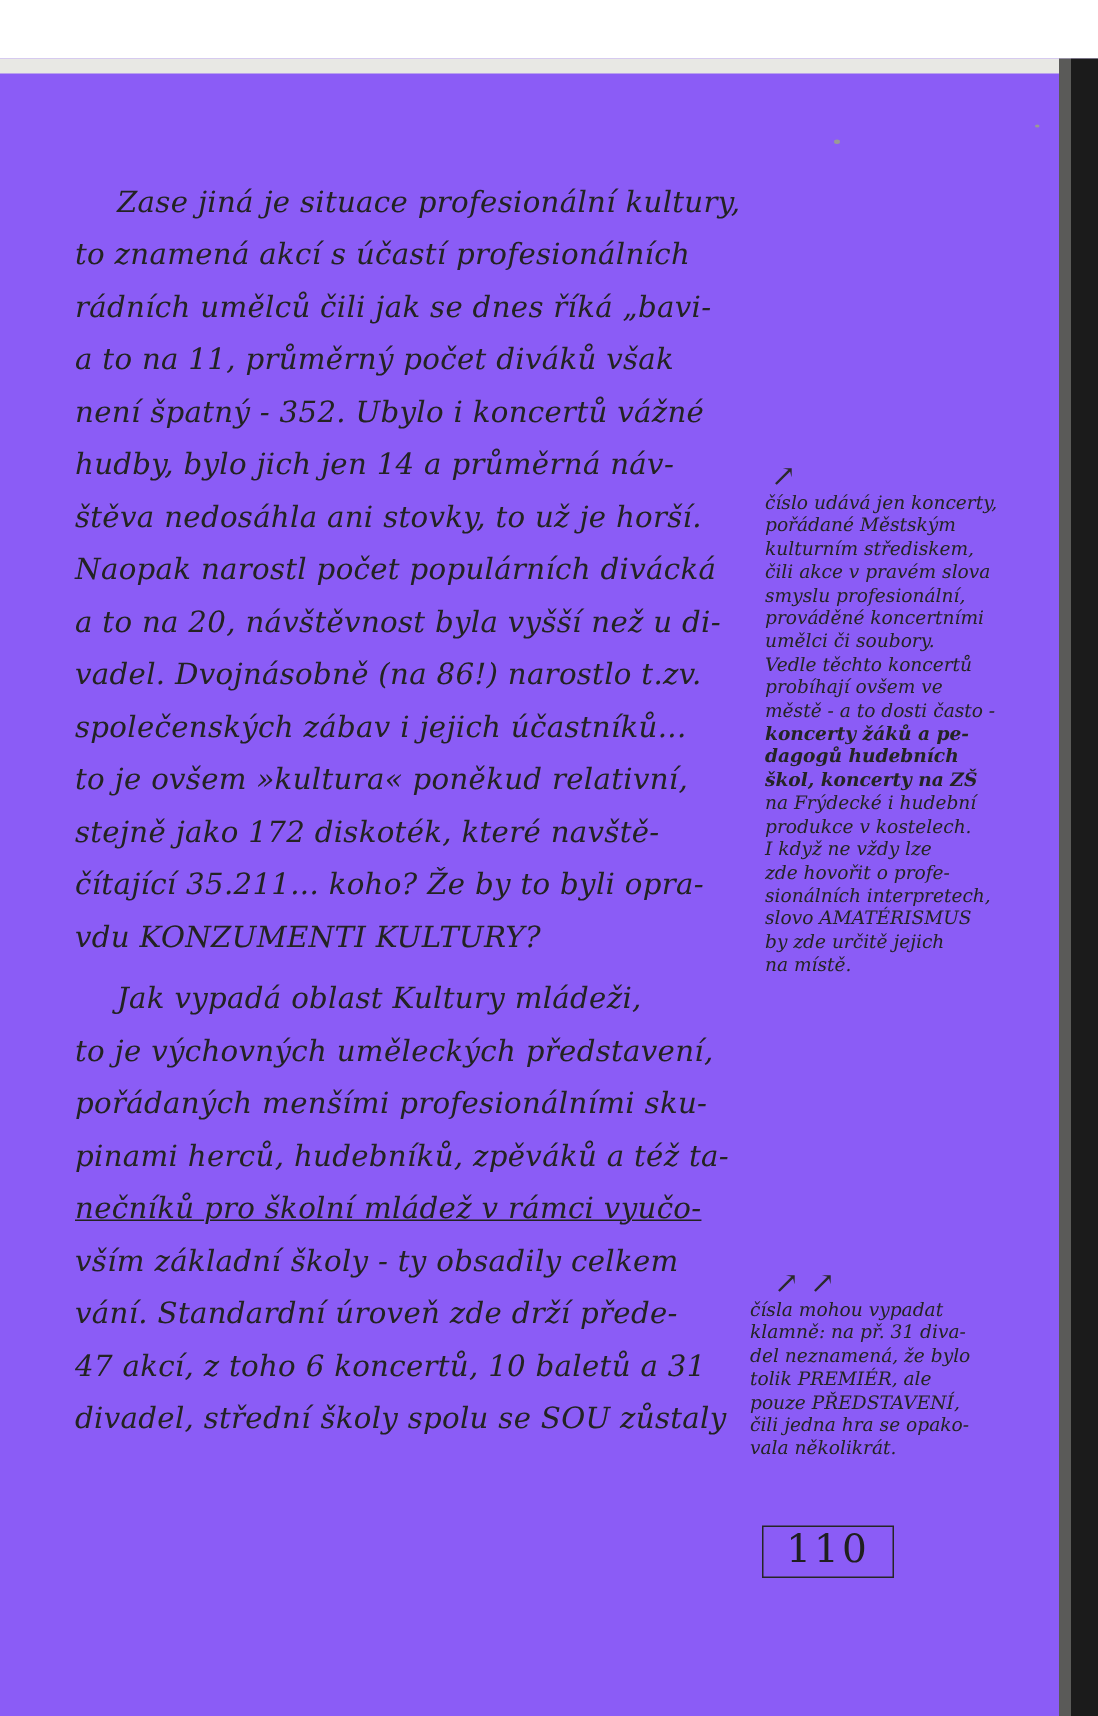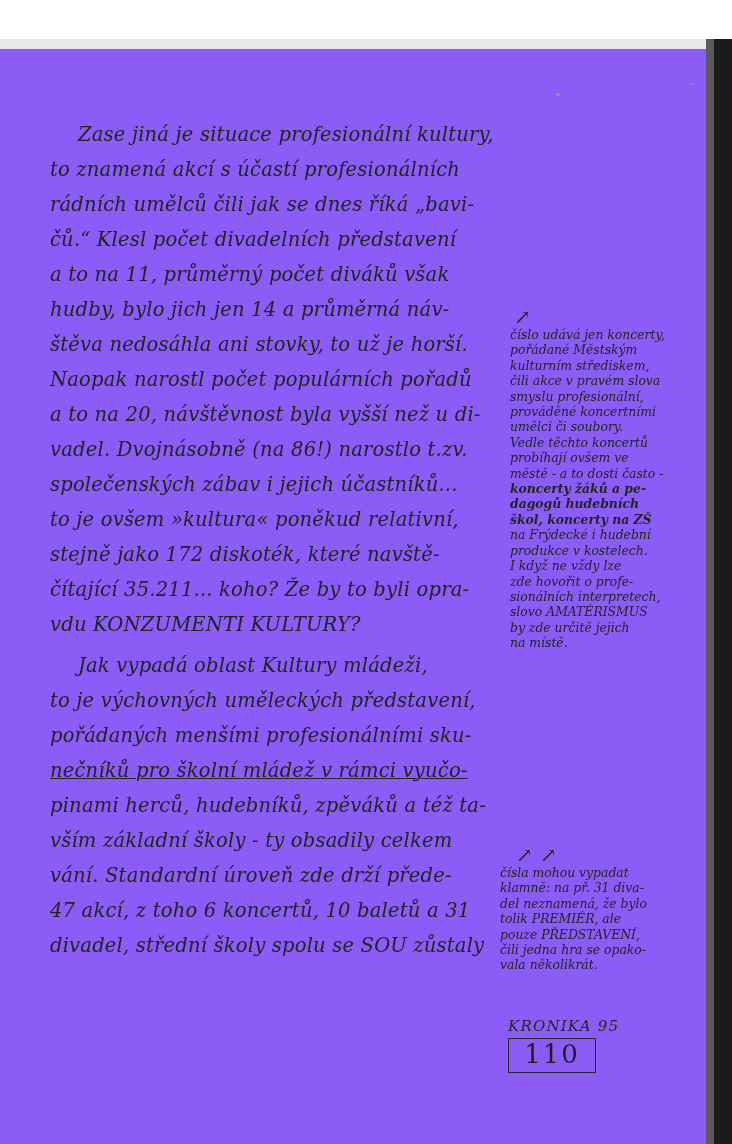--- a/index.html
+++ b/index.html
@@ -169,40 +169,40 @@
 
   <div class="scan-speck" style="left:556px; top:54px; width:4px; height:3px;"></div>
   <div class="scan-speck" style="left:690px; top:44px; width:3px; height:2px;"></div>
 
   <div id="main-text" class="hw">
 
     <div class="para">
       <span class="line indent">Zase jiná je situace profesionální kultury,</span>
       <span class="line">to znamená akcí s účastí profesionálních</span>
       <span class="line">rádních umělců čili jak se dnes říká „bavi-</span>
-      <span class="line">čů.“ Klesl počet divadelních představení</span>
       <span class="line">a to na 11, průměrný počet diváků však</span>
+      <span class="line">není špatný - 352. Ubylo i koncertů vážné</span>
       <span class="line">hudby, bylo jich jen 14 a průměrná náv-</span>
       <span class="line">štěva nedosáhla ani stovky, to už je horší.</span>
-      <span class="line">Naopak narostl počet populárních pořadů</span>
+      <span class="line">Naopak narostl počet populárních divácká</span>
       <span class="line">a to na 20, návštěvnost byla vyšší než u di-</span>
       <span class="line">vadel. Dvojnásobně (na 86!) narostlo t.zv.</span>
       <span class="line">společenských zábav i jejich účastníků...</span>
       <span class="line">to je ovšem »kultura« poněkud relativní,</span>
       <span class="line">stejně jako 172 diskoték, které navště-</span>
       <span class="line">čítající 35.211... koho? Že by to byli opra-</span>
       <span class="line caps">vdu KONZUMENTI KULTURY?</span>
     </div>
 
     <div class="para">
       <span class="line indent">Jak vypadá oblast Kultury mládeži,</span>
       <span class="line">to je výchovných uměleckých představení,</span>
       <span class="line">pořádaných menšími profesionálními sku-</span>
+      <span class="line">pinami herců, hudebníků, zpěváků a též ta-</span>
       <span class="line underline-hw">nečníků pro školní mládež v rámci vyučo-</span>
-      <span class="line">pinami herců, hudebníků, zpěváků a též ta-</span>
       <span class="line">vším základní školy - ty obsadily celkem</span>
       <span class="line">vání. Standardní úroveň zde drží přede-</span>
       <span class="line">47 akcí, z toho 6 koncertů, 10 baletů a 31</span>
       <span class="line">divadel, střední školy spolu se SOU zůstaly</span>
     </div>
 
   </div>
 
   <div class="caret-mark" id="caret-1">↗</div>
 
@@ -237,19 +237,18 @@
     <span class="mline">čísla mohou vypadat</span>
     <span class="mline">klamně: na př. 31 diva-</span>
     <span class="mline">del neznamená, že bylo</span>
     <span class="mline">tolik PREMIÉR, ale</span>
     <span class="mline">pouze PŘEDSTAVENÍ,</span>
     <span class="mline">čili jedna hra se opako-</span>
     <span class="mline">vala několikrát.</span>
   </div>
 
   <div id="footer-stamp">
-    <div id="kronika-label">KRONIKA 95</div>
     <div id="page-number-box">
       <span id="page-number">110</span>
     </div>
   </div>
 
 </div>
 
 </body></html>

